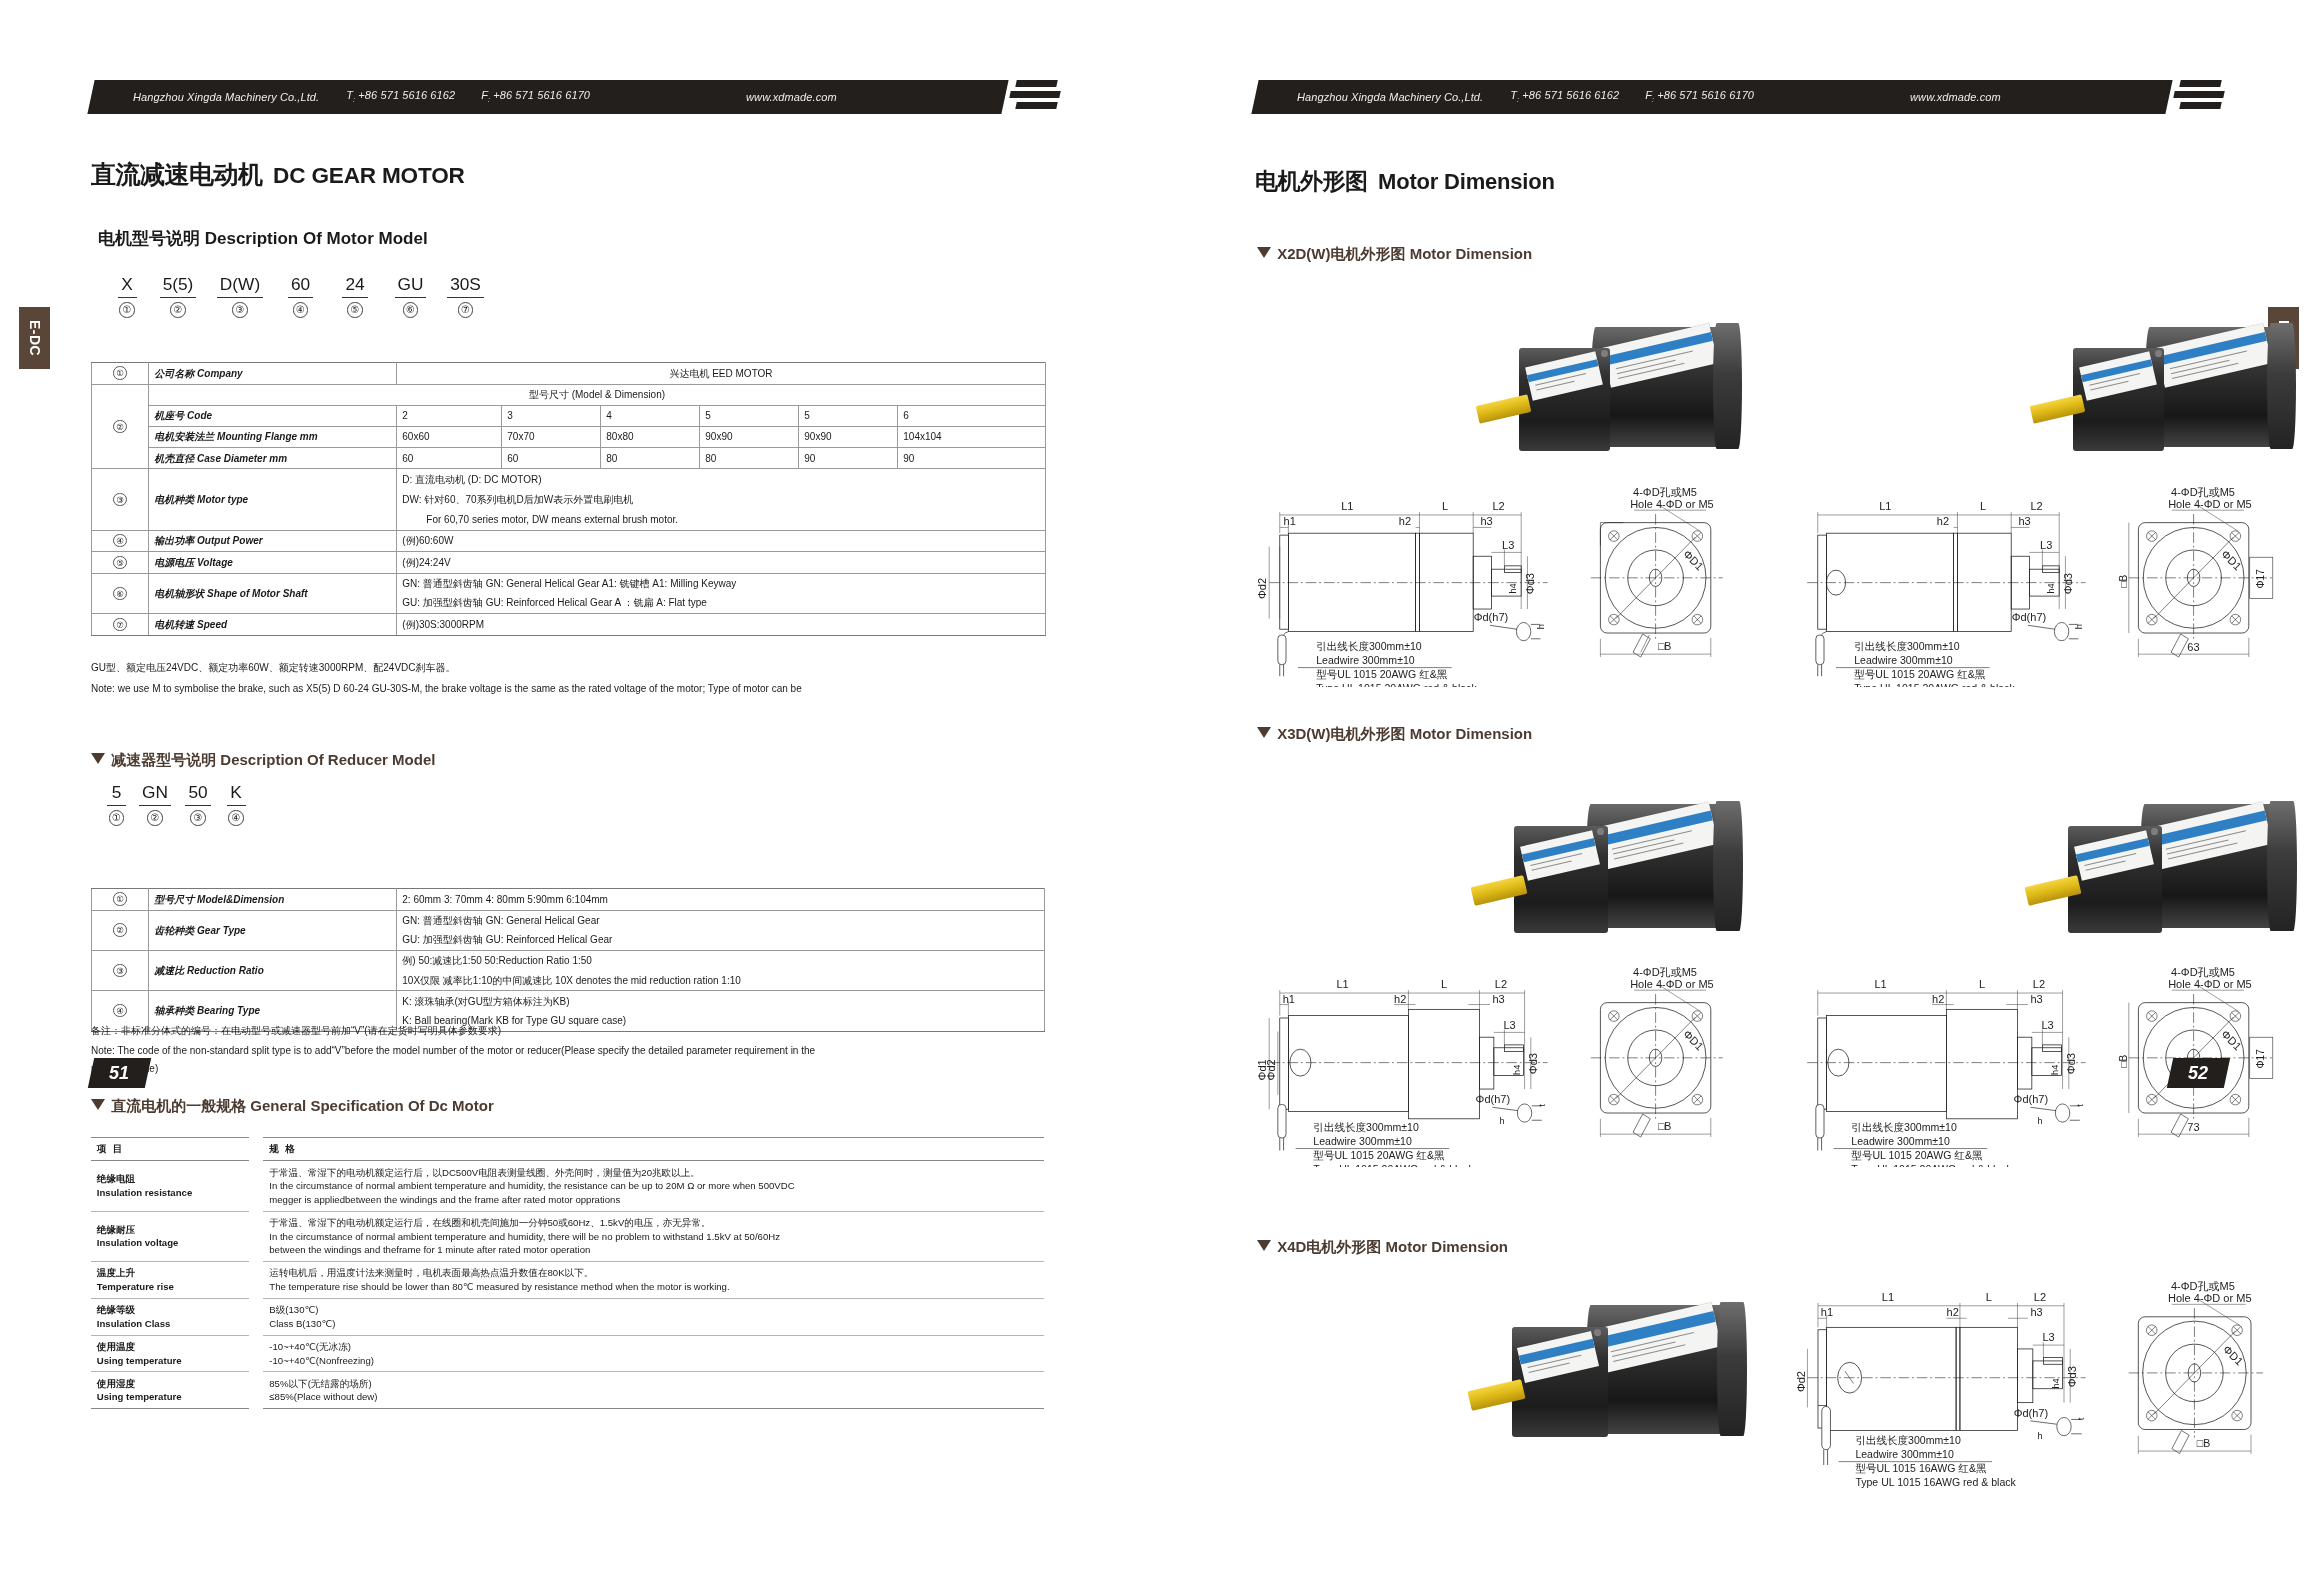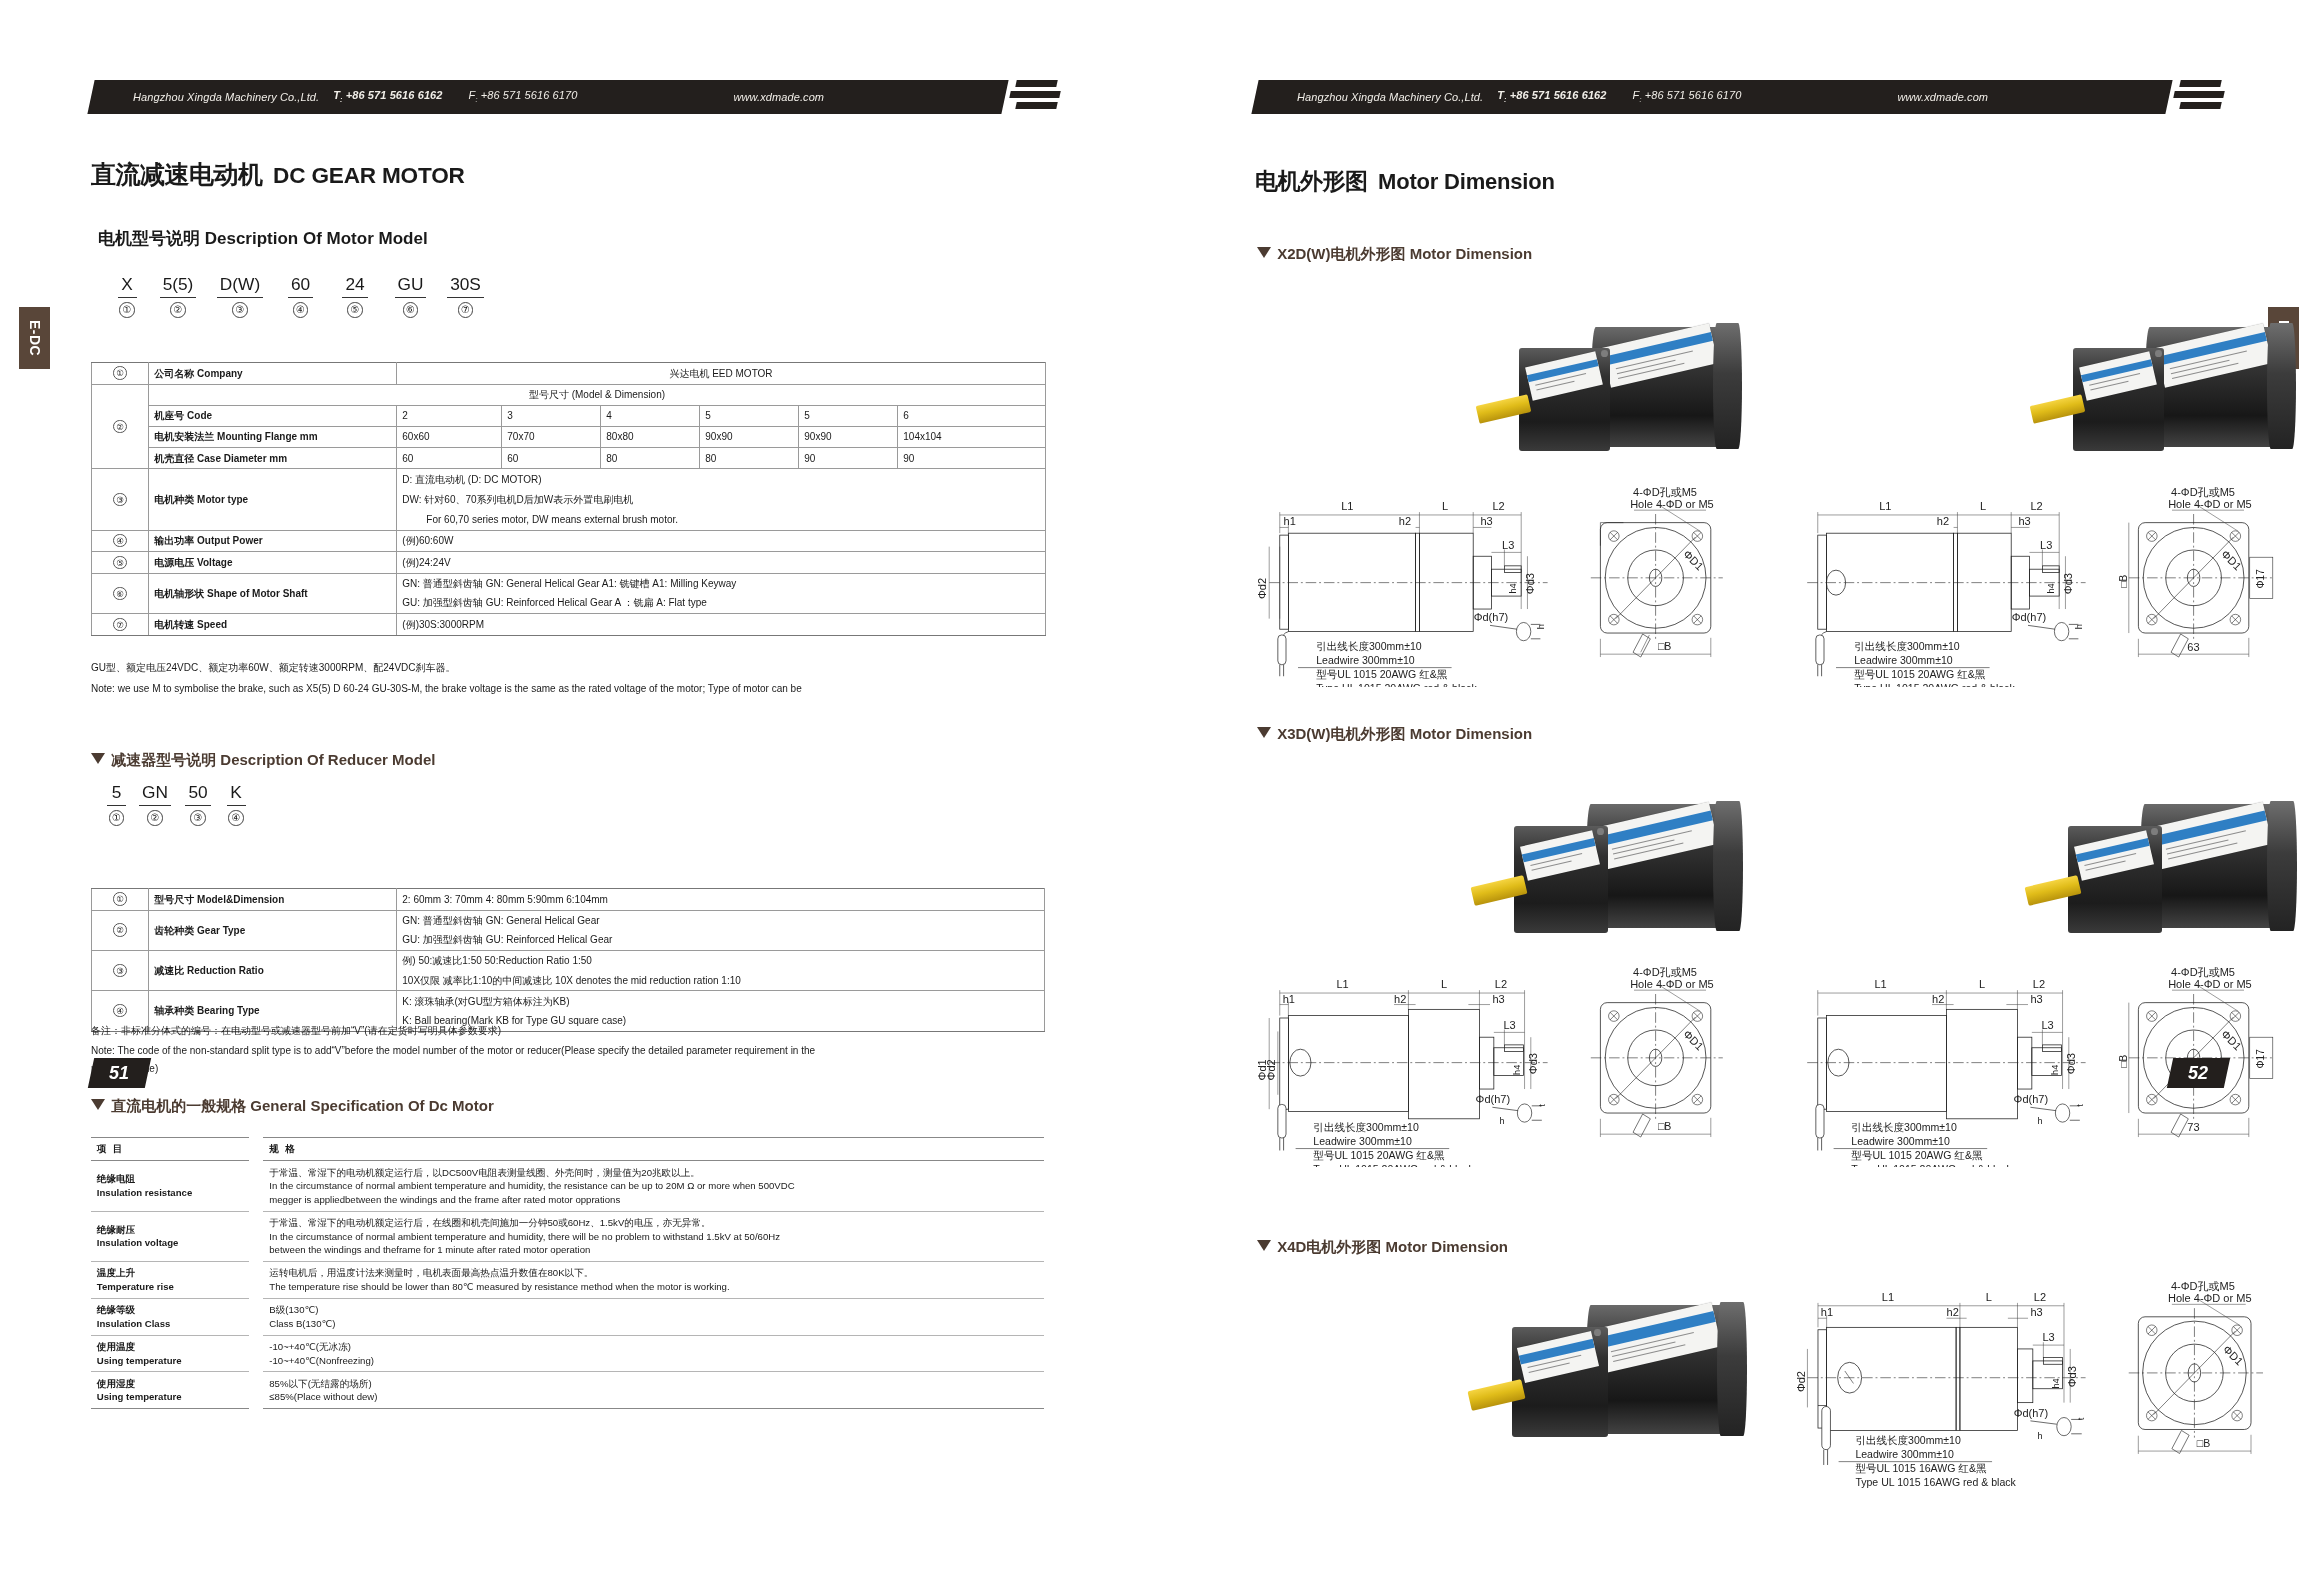--- a/index.html
+++ b/index.html
@@ -23,21 +23,21 @@
   }
   .hdr-inner {
     position: absolute; left: 0; top: 6.7px; width: 914px; height: 34px;
     display: flex; align-items: center;
   }
   .hdr-txt {
     color: #f2efe9; font-size: 11px; font-style: italic; letter-spacing: 0.1px;
     white-space: nowrap;
   }
   .hdr-co { margin-left: 42px; }
-  .hdr-t  { margin-left: 14px; font-weight: bold; }
+  .hdr-t  { margin-left: 27px; }
   .hdr-f  { margin-left: 26px; }
   .hdr-web{ margin-left: 156px; }
   .hdr-sub { font-size: 7.2px; vertical-align: sub; }
   .hdr-logo { position: absolute; right: 0px; top: 3.8px; width: 53px; height: 40px; }
   .hdr-logo i {
     position: absolute; right: 0; height: 7.2px; background: #231f1d;
     transform: skewX(-12deg); display: block;
   }
   .hdr-logo i:nth-child(1) { top: 2.9px;  width: 41px; right: 2.9px; }
   .hdr-logo i:nth-child(2) { top: 14px; width: 50px; right: 0px; }
@@ -100,21 +100,21 @@
     border: 0.8px solid #444; border-radius: 50%;
   }
 
   
   table.doc { position: absolute; border-collapse: collapse; table-layout: fixed; }
   table.doc td {
     border: 0.5px solid #9a9a9a;
     padding: 3.4px 5.3px; font-size: 10px; vertical-align: middle; line-height: 1.34;
   }
   table.doc td.idx { text-align: center; font-size: 9.6px; }
-  table.doc td.lbl { font-weight: bold; }
+  table.doc td.lbl { font-weight: bold; font-style: italic; }
   .circ {
     display: inline-block; width: 13.4px; height: 13.4px; line-height: 12.5px;
     border: 0.7px solid #555; border-radius: 50%; font-size: 8.6px; text-align: center;
   }
   .topline { border-top: 1.4px solid #777 !important; }
   .botline { border-bottom: 1.4px solid #777 !important; }
 
   .note {
     position: absolute; font-size: 10px; line-height: 1.62; width: 953px;
   }

